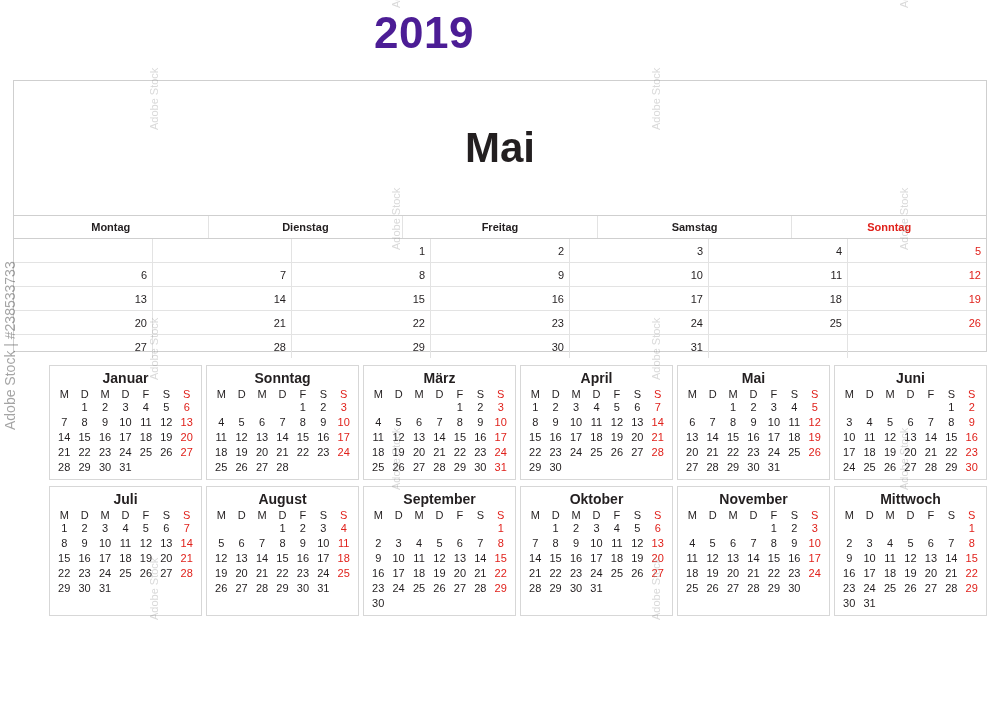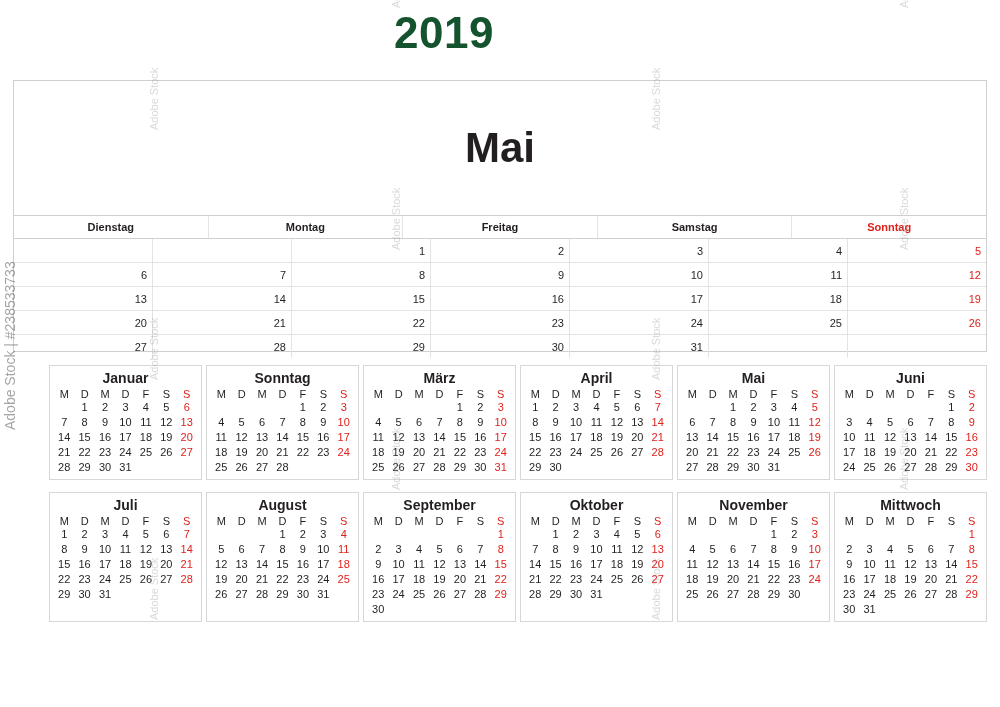--- a/index.html
+++ b/index.html
@@ -11,22 +11,21 @@
     position:relative;
     overflow:hidden;
   }
   .page{position:relative;width:1000px;height:707px;}
 
   
   .year-title{
     position:absolute;top:8px;left:0;width:848px;
     text-align:center;
     font-size:44px;font-weight:bold;letter-spacing:0.5px;
-    color:#14532d;
-    padding-left:20px;
+    color:#4c1d95;
   }
 
   
   .main-month{
     position:absolute;left:13px;top:80px;width:974px;height:272px;
     border:1px solid #cfcfcf;
     box-sizing:border-box;
     background:#fff;
   }
   .main-month-name{
@@ -63,21 +62,21 @@
     padding-right:5px;
     color:#231f20;
   }
   .main-grid .cell:last-child{border-right:none;}
   .main-grid .cell.sun{color:#e0211b;}
 
   
   .mini-wrap{
     position:absolute;left:13px;top:365px;width:974px;
   }
-  .mini-row{display:flex;gap:4px;margin-bottom:12px;padding-left:36px;}
+  .mini-row{display:flex;gap:4px;margin-bottom:6px;padding-left:36px;}
   .mini{
     width:158px;
     border:1px solid #d7d7d7;
     box-sizing:border-box;
     background:#fff;
     padding:3px 4px 4px 4px;
   }
   .mini-title{
     text-align:center;
     font-size:14px;font-weight:bold;
@@ -123,22 +122,22 @@
 </head>
 <body>
 
 <div class="page">
 
   <div class="year-title">2019</div>
 
   <div class="main-month">
     <div class="main-month-name">Mai</div>
     <div class="weekday-row" id="main-weekdays">
+        <div class="wd">Montag</div>
         <div class="wd">Dienstag</div>
-        <div class="wd">Montag</div>
         <div class="wd">Freitag</div>
         <div class="wd">Samstag</div>
         <div class="wd sun">Sonntag</div>
       </div>
     <div class="main-grid" id="main-grid">
         <div class="row">
           <div class="cell"></div>
           <div class="cell"></div>
           <div class="cell">1</div>
           <div class="cell">2</div>

